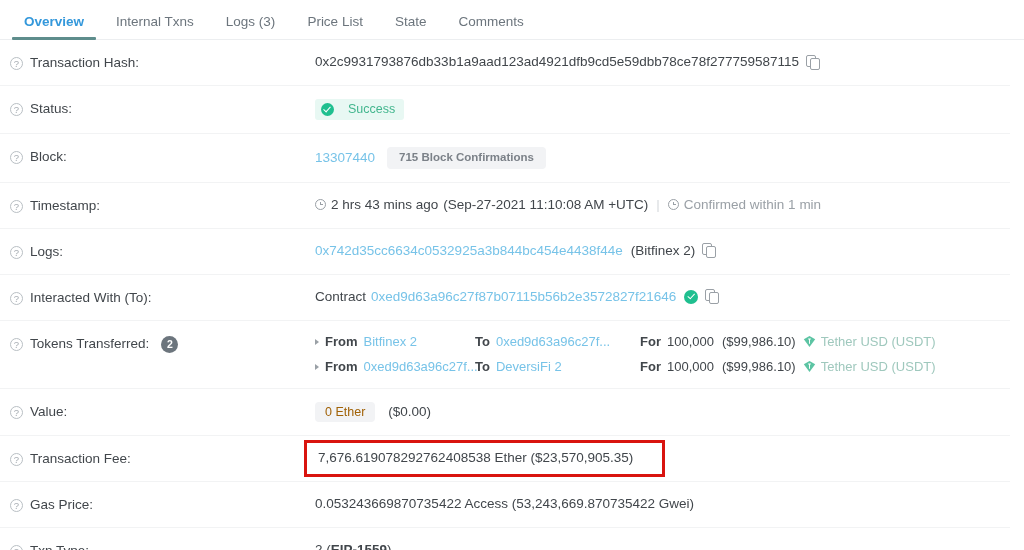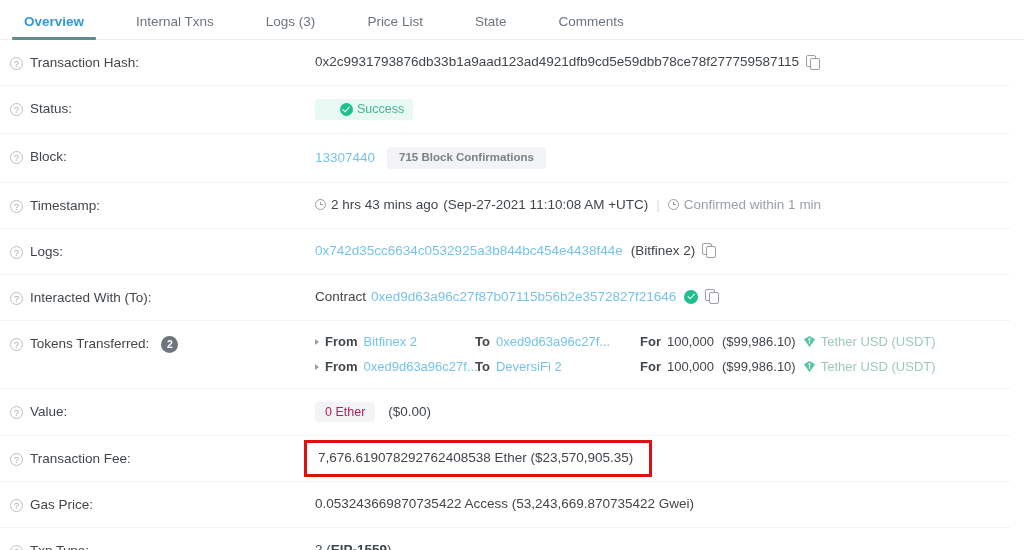--- a/index.html
+++ b/index.html
@@ -15,21 +15,20 @@
   }
 
   
   .tabbar {
     display: flex;
     align-items: flex-end;
     height: 40px;
     padding-left: 8px;
     border-bottom: 1px solid #eceef0;
     position: relative;
-    gap: 20px;
   }
   .tab {
     font-size: 13.5px;
     color: #6c757d;
     padding: 0 16px 11px 16px;
     line-height: 1;
     cursor: pointer;
     white-space: nowrap;
     position: relative;
   }
@@ -119,26 +118,26 @@
   .copy-icon::before { left: 0; top: 0; width: 8px; height: 10px; }
   .copy-icon::after  { left: 4px; top: 3px; width: 8px; height: 10px; background: #fff; }
 
   
   .lnk { color: #77c3e8; text-decoration: none; cursor: pointer; }
 
   
   .status-badge {
     display: inline-flex;
     align-items: center;
-    gap: 4px;
+    gap: 14px;
     background: #e8f8f3;
     color: #43b68e;
     border-radius: 3px;
     font-size: 12.5px;
-    padding: 4px 9px 4px 25px;
+    padding: 4px 9px 4px 6px;
     line-height: 1;
   }
   .check-circle {
     display: inline-block;
     width: 13px; height: 13px;
     border-radius: 50%;
     background: #1fbf8f;
     position: relative;
   }
   .check-circle::after {
@@ -259,33 +258,33 @@
     margin: 0 5px 0 7px;
     flex: 0 0 13px;
     vertical-align: -2px;
   }
   .tether-name { color: #9fc8bd; }
 
   
   .eth-chip {
     display: inline-block;
     background: #f2f3f5;
-    color: #be185d;
+    color: #a16207;
     font-size: 12.5px;
     padding: 4px 10px;
     border-radius: 4px;
     line-height: 1;
   }
   .usd-plain { color: #41464b; margin-left: 13px; font-size: 13.5px; }
 
   
   .fee-wrap {
     display: inline-block;
     border: 3px solid #d9140f;
-    padding: 7px 16px 8px 11px;
+    padding: 7px 29px 8px 11px;
     margin: -9px 0 -9px -11px;
     background: #fff;
     line-height: 16px;
   }
 
   .bold { font-weight: bold; }
 </style>
 </head>
 <body>
 

